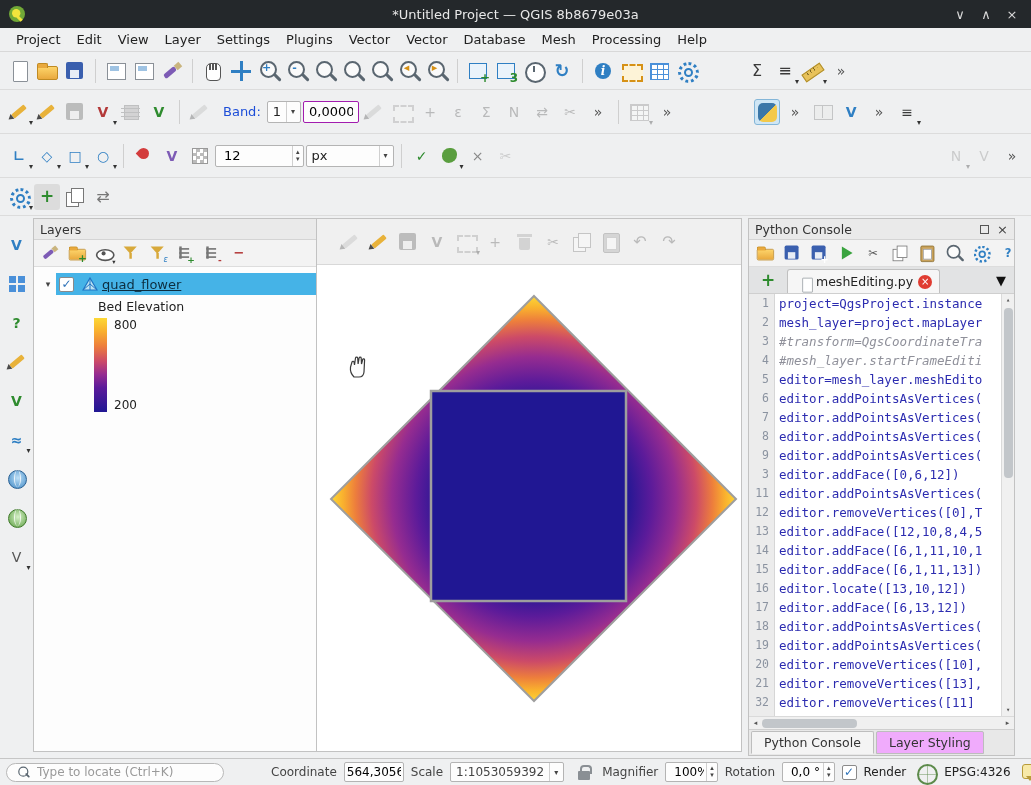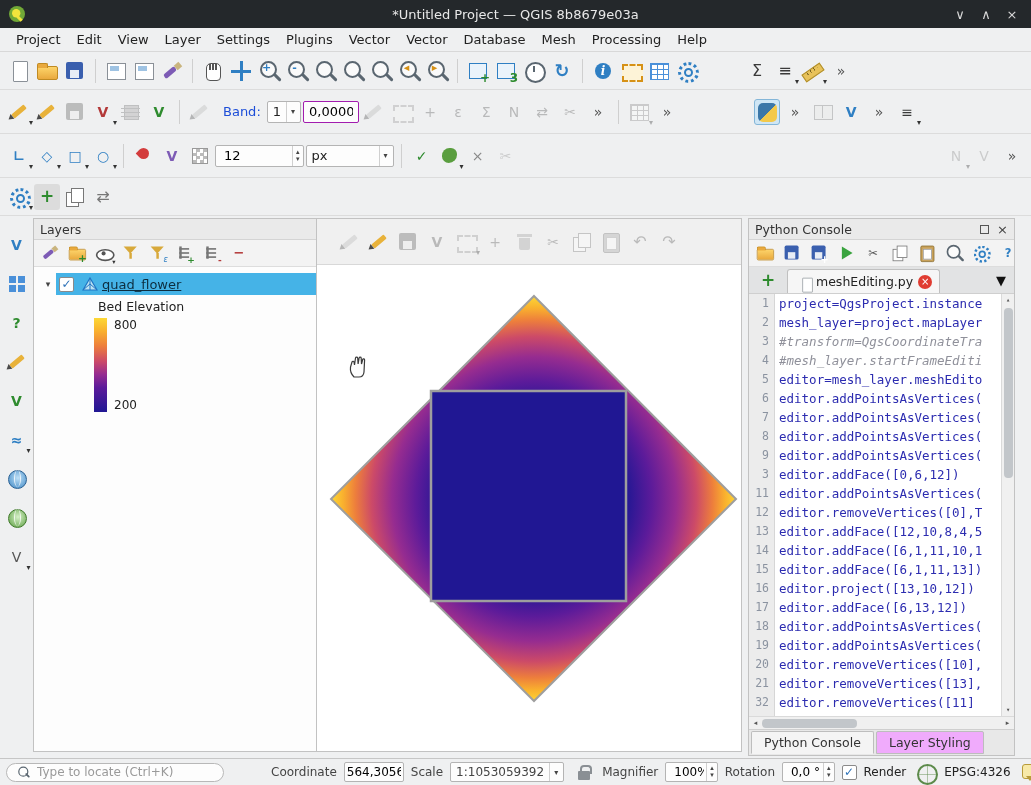--- a/index.html
+++ b/index.html
@@ -605,21 +605,21 @@
         <div class="code-row"><span class="ln">6</span><span class="ct">editor.addPointsAsVertices(</span></div>
         <div class="code-row"><span class="ln">7</span><span class="ct">editor.addPointsAsVertices(</span></div>
         <div class="code-row"><span class="ln">8</span><span class="ct">editor.addPointsAsVertices(</span></div>
         <div class="code-row"><span class="ln">9</span><span class="ct">editor.addPointsAsVertices(</span></div>
         <div class="code-row"><span class="ln">3</span><span class="ct">editor.addFace([0,6,12])</span></div>
         <div class="code-row"><span class="ln">11</span><span class="ct">editor.addPointsAsVertices(</span></div>
         <div class="code-row"><span class="ln">12</span><span class="ct">editor.removeVertices([0],T</span></div>
         <div class="code-row"><span class="ln">13</span><span class="ct">editor.addFace([12,10,8,4,5</span></div>
         <div class="code-row"><span class="ln">14</span><span class="ct">editor.addFace([6,1,11,10,1</span></div>
         <div class="code-row"><span class="ln">15</span><span class="ct">editor.addFace([6,1,11,13])</span></div>
-        <div class="code-row"><span class="ln">16</span><span class="ct">editor.project([13,10,12])</span></div>
+        <div class="code-row"><span class="ln">16</span><span class="ct">editor.locate([13,10,12])</span></div>
         <div class="code-row"><span class="ln">17</span><span class="ct">editor.addFace([6,13,12])</span></div>
         <div class="code-row"><span class="ln">18</span><span class="ct">editor.addPointsAsVertices(</span></div>
         <div class="code-row"><span class="ln">19</span><span class="ct">editor.addPointsAsVertices(</span></div>
         <div class="code-row"><span class="ln">20</span><span class="ct">editor.removeVertices([10],</span></div>
         <div class="code-row"><span class="ln">21</span><span class="ct">editor.removeVertices([13],</span></div>
         <div class="code-row"><span class="ln">32</span><span class="ct">editor.removeVertices([11]</span></div>
       </div>
     <div class="vscroll">
       <span class="sarrow">▴</span>
       <span class="thumb"></span>

